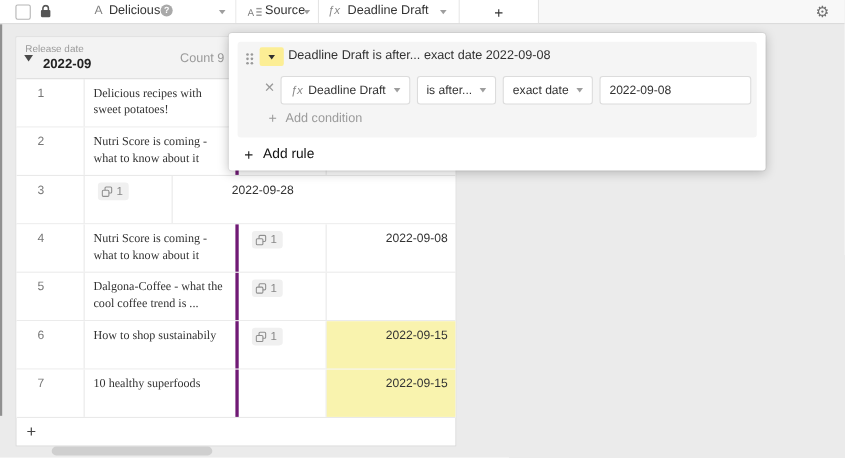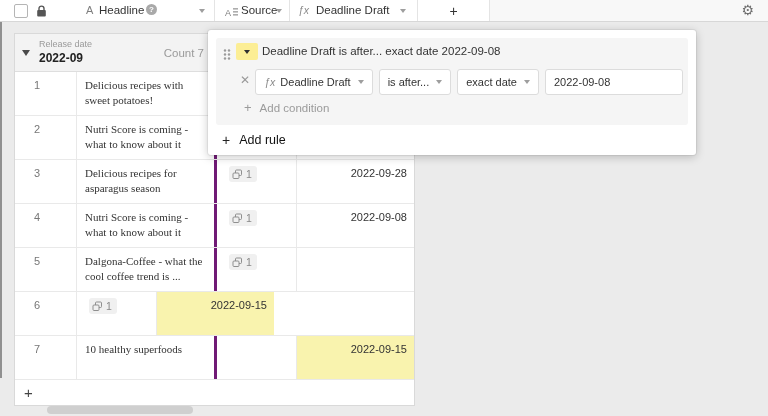--- a/index.html
+++ b/index.html
@@ -38,21 +38,21 @@
   .addfield { font-size:14px; color:#333; line-height:1; }
   .gear { position:absolute; right:14px; top:2px; font-size:14px; color:#6f6f6f; cursor:pointer; }
   
   .vline { position:absolute; left:0; top:21px; width:2px; height:357px; background:#909090; z-index:1; }
   
   .table { position:absolute; left:14px; top:33px; width:401px; background:#fff;
     border:1px solid #d9d9d9; box-sizing:border-box; z-index:2; }
   .group-header { position:relative; height:37px; background:var(--group-header-bg,#f3f3f3); border-bottom:1px solid #dedede; }
   .gh-caret { position:absolute; left:7px; top:16px; width:0; height:0; cursor:pointer;
     border-left:4.5px solid transparent; border-right:4.5px solid transparent; border-top:6px solid #4a4a4a; }
-  .gh-field { position:absolute; left:24px; top:5px; font-size:9px; color:#9a9a9a;text-align:center; }
+  .gh-field { position:absolute; left:8px; top:5px; font-size:9px; color:#9a9a9a;text-align:center; }
   .gh-value { position:absolute; left:24px; top:17px; font-size:12px; font-weight:bold; color:#222; }
   .gh-count { position:absolute; right:210px; top:13px; font-size:11.5px; color:#9a9a9a; }
   .row { display:flex; height:44px; border-bottom:1px solid #e9e9e9; box-sizing:border-box; background:#fff; }
   .c { box-sizing:border-box; height:100%; }
   .c-num { width:62px; border-right:1px solid #e9e9e9; font-size:11px; color:#777; padding:7px 0 0 19px; cursor:pointer; }
   .c-head { width:140px; border-right:3px solid #701a75; font-size:11px; color:#333;
     line-height:15px; padding:6px 8px 0 8px; cursor:text; overflow:hidden;font-family:Liberation Serif, serif; }
   .c-src { width:80px; border-right:1px solid #e9e9e9; cursor:pointer; }
   .c-date { width:117px; font-size:11px; color:#333; text-align:right; padding:7px 7px 0 0; cursor:pointer; }
   .c-date.hl { background:var(--cell-highlight,#f9f3ae); }
@@ -97,21 +97,21 @@
   <div class="toolbar">
     <div class="hcell hcell1">
       <div class="checkbox"></div>
       <span class="lockwrap">
         <svg width="11" height="13" viewBox="0 0 11 13">
           <path d="M3 5 V3.6 a2.5 2.5 0 0 1 5 0 V5" fill="none" stroke="#555" stroke-width="1.4"></path>
           <rect x="1.2" y="5" width="8.6" height="6.6" rx="1" fill="#555"></rect>
         </svg>
       </span>
       <span class="ticon-a">A</span>
-      <span class="hlabel hlabel1">Headline</span>
+      <span class="hlabel hlabel1">Delicious</span>
       <span class="help">?</span>
       <span class="caret hc1"></span>
     </div>
     <div class="hcell hcell2">
       <span class="srcicon">
         <svg width="13" height="12" viewBox="0 0 13 12">
           <text x="0" y="9.5" font-size="9" fill="#808080" font-family="Liberation Sans, sans-serif">A</text>
           <rect x="8" y="2.2" width="5" height="1.3" fill="#9a9a9a"></rect>
           <rect x="8" y="5.2" width="5" height="1.3" fill="#9a9a9a"></rect>
           <rect x="8" y="8.2" width="5" height="1.3" fill="#9a9a9a"></rect>
@@ -131,21 +131,21 @@
     <span class="gear">⚙</span>
   </div>
 
   <div class="vline"></div>
 
   <div class="table">
     <div class="group-header">
       <span class="gh-caret"></span>
       <span class="gh-field">Release date</span>
       <span class="gh-value">2022-09</span>
-      <span class="gh-count">Count 7</span>
+      <span class="gh-count">Count 9</span>
     </div>
 
     <div class="row">
       <div class="c c-num">1</div>
       <div class="c c-head">Delicious recipes with sweet potatoes!</div>
       <div class="c c-src">
         <span class="pill" style="visibility: hidden;">
           <svg width="11" height="11" viewBox="0 0 11 11" fill="none">
             <rect x="3.5" y="1" width="6" height="5.5" rx="1" stroke="#8f8f8f"></rect>
             <rect x="1" y="4" width="6" height="5.5" rx="1" stroke="#8f8f8f" fill="#f0f0f0"></rect>
@@ -166,21 +166,20 @@
             <rect x="1" y="4" width="6" height="5.5" rx="1" stroke="#8f8f8f" fill="#f0f0f0"></rect>
           </svg>
           <span></span>
         </span>
       </div>
       <div class="c c-date"></div>
     </div>
 
     <div class="row">
       <div class="c c-num">3</div>
-      <div class="c c-head">Delicious recipes for asparagus season</div>
       <div class="c c-src">
         <span class="pill">
           <svg width="11" height="11" viewBox="0 0 11 11" fill="none">
             <rect x="3.5" y="1" width="6" height="5.5" rx="1" stroke="#8f8f8f"></rect>
             <rect x="1" y="4" width="6" height="5.5" rx="1" stroke="#8f8f8f" fill="#f0f0f0"></rect>
           </svg>
           <span>1</span>
         </span>
       </div>
       <div class="c c-date">2022-09-28</div>
@@ -210,20 +209,21 @@
             <rect x="3.5" y="1" width="6" height="5.5" rx="1" stroke="#8f8f8f"></rect>
             <rect x="1" y="4" width="6" height="5.5" rx="1" stroke="#8f8f8f" fill="#f0f0f0"></rect>
           </svg>
           <span>1</span>
         </span>
       </div>
     </div>
 
     <div class="row">
       <div class="c c-num">6</div>
+      <div class="c c-head">How to shop sustainabily</div>
       <div class="c c-src">
         <span class="pill">
           <svg width="11" height="11" viewBox="0 0 11 11" fill="none">
             <rect x="3.5" y="1" width="6" height="5.5" rx="1" stroke="#8f8f8f"></rect>
             <rect x="1" y="4" width="6" height="5.5" rx="1" stroke="#8f8f8f" fill="#f0f0f0"></rect>
           </svg>
           <span>1</span>
         </span>
       </div>
       <div class="c c-date hl">2022-09-15</div>

